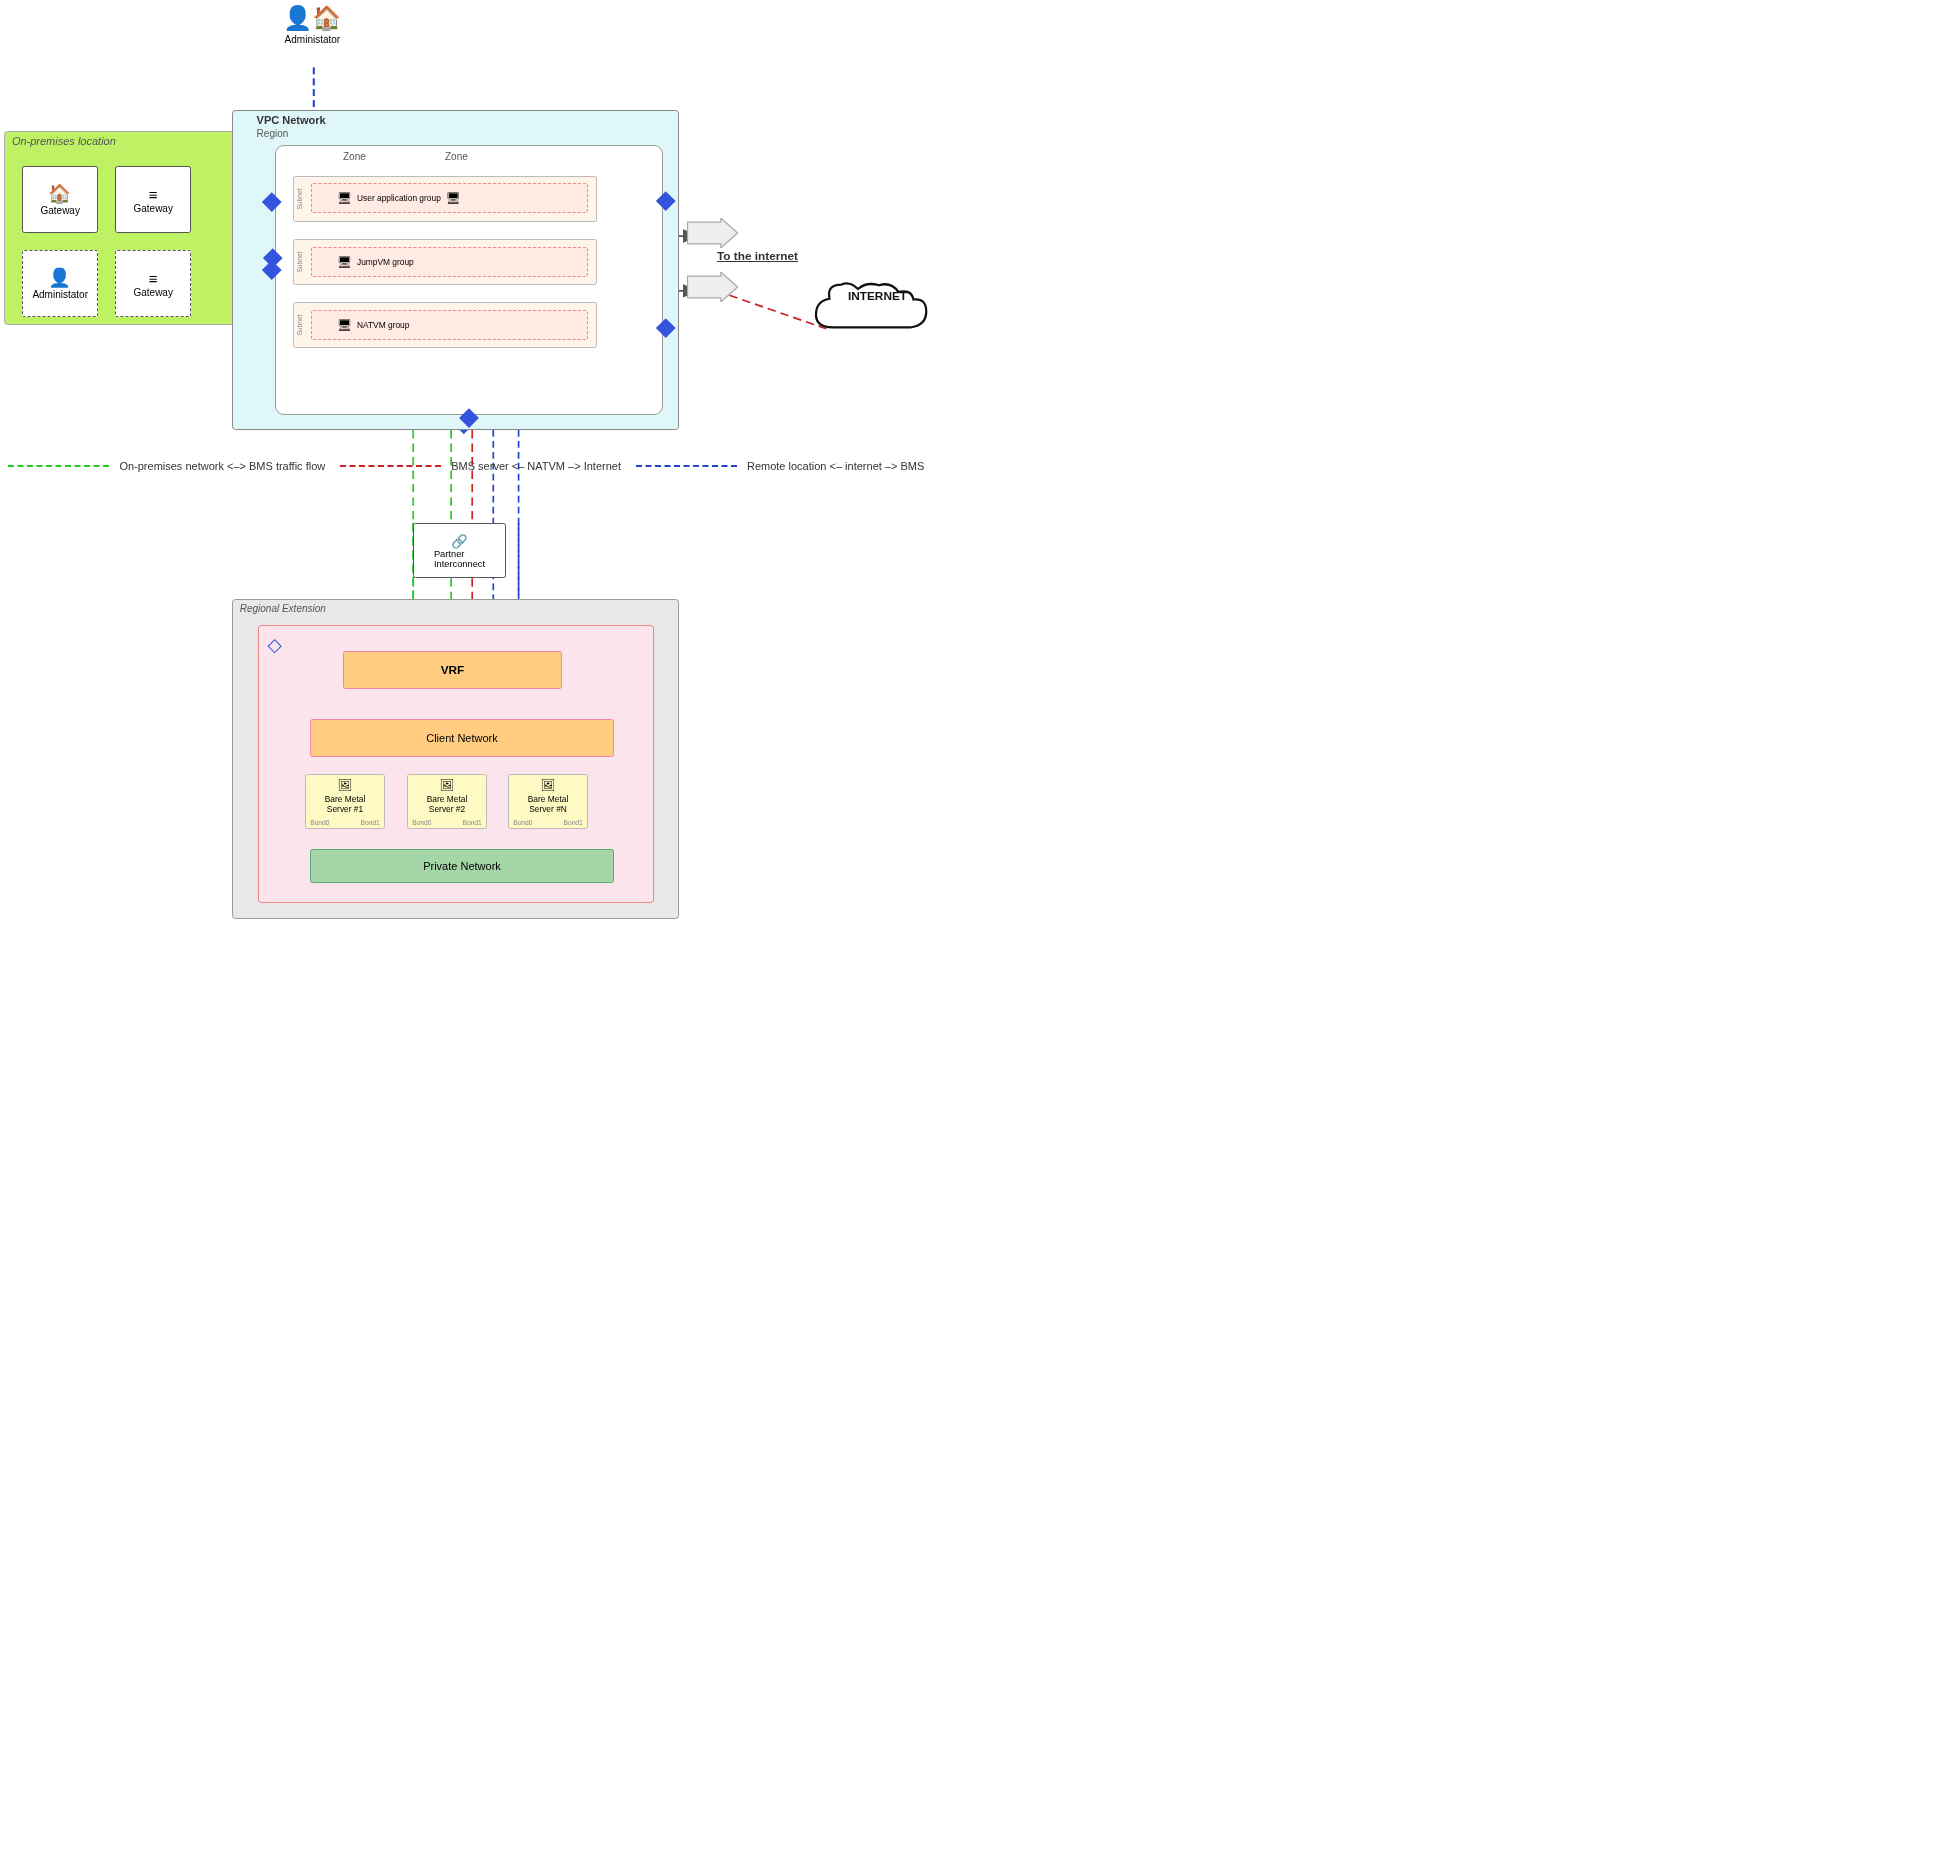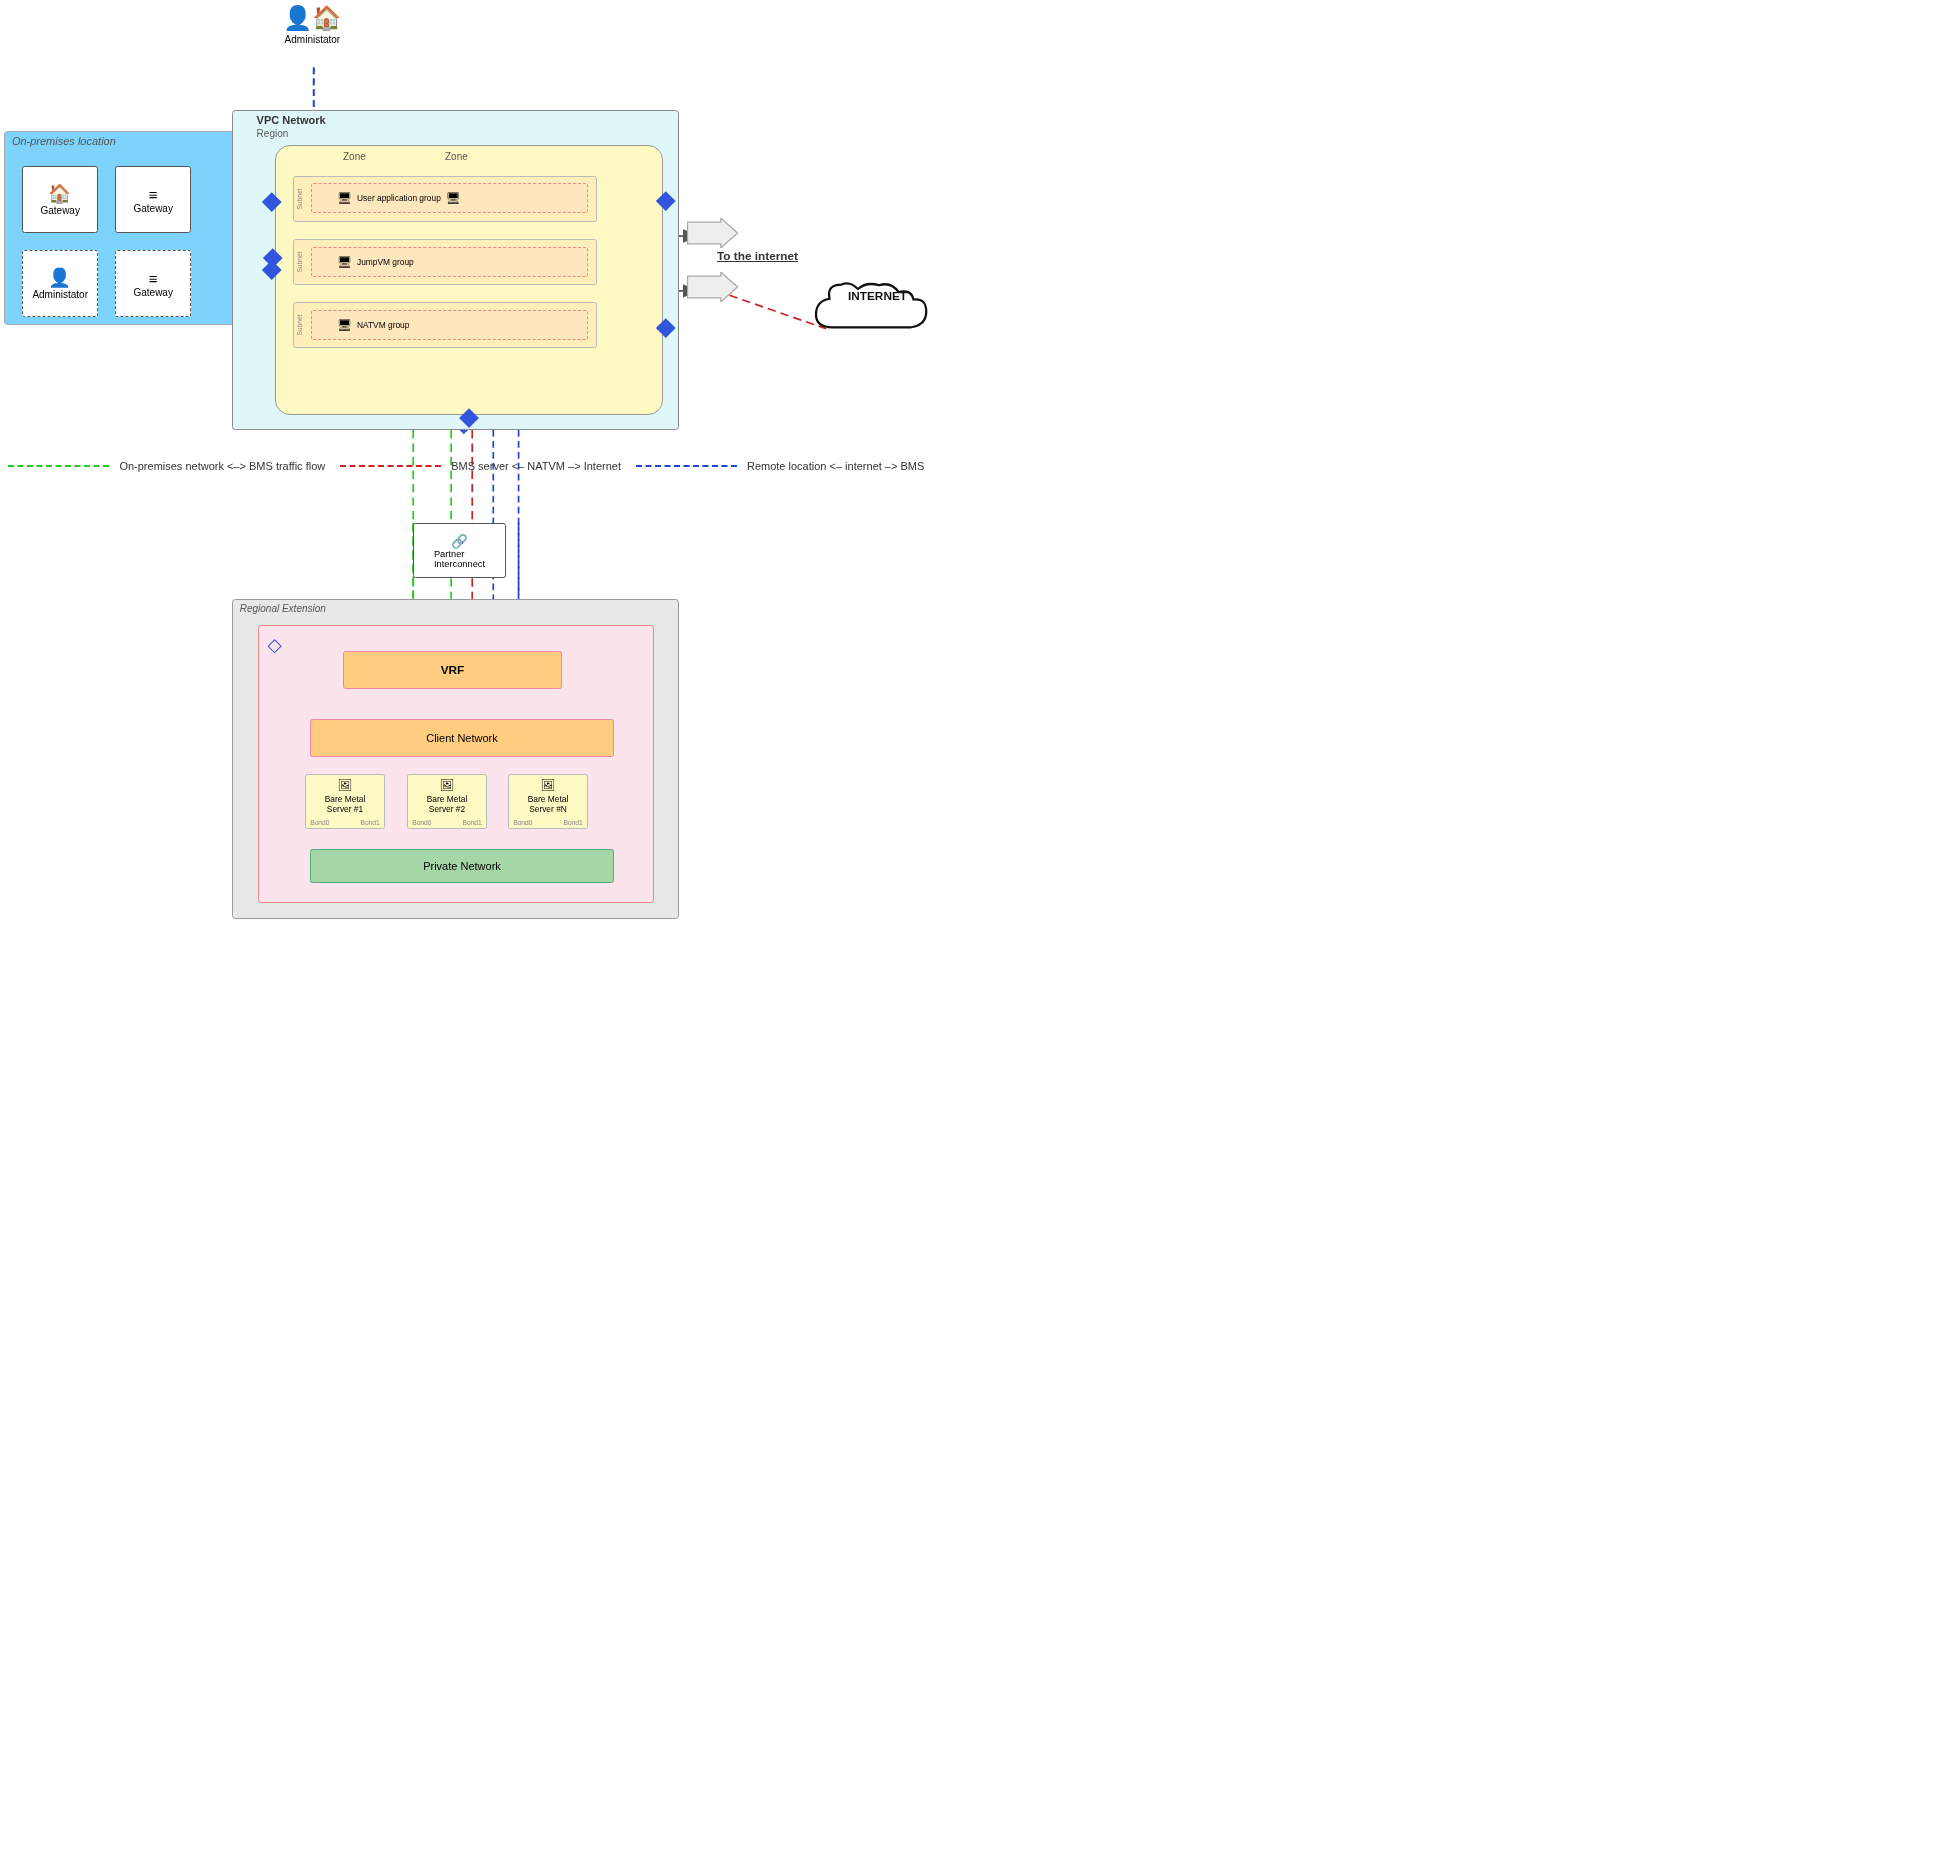--- a/index.html
+++ b/index.html
@@ -19,21 +19,21 @@
 
     
     .on-premises-box {
       position: absolute;
       left: 4.2px;
       top: 131px;
       width: 253px;
       height: 194px;
       border: 1.7px solid #aaa;
       border-radius: 3.4px;
-      background: #7dd3fc;
+      background: #bef264;
     }
     .on-premises-label {
       position: absolute;
       top: 3.4px;
       left: 6.7px;
       font-size: 11px;
       color: #555;
       font-style: italic;
     }
 
@@ -66,22 +66,22 @@
     }
 
     
     .region-box {
       position: absolute;
       left: 42px;
       top: 34px;
       width: 388px;
       height: 270px;
       border: 1.7px solid #999;
-      border-radius: 15px;
-      background: #fef9c3;
+      border-radius: 9px;
+      background: #ffffff;
     }
     .zone-label-1 {
       position: absolute;
       top: 5px;
       left: 67px;
       font-size: 10px;
       color: #555;
     }
     .zone-label-2 {
       position: absolute;

